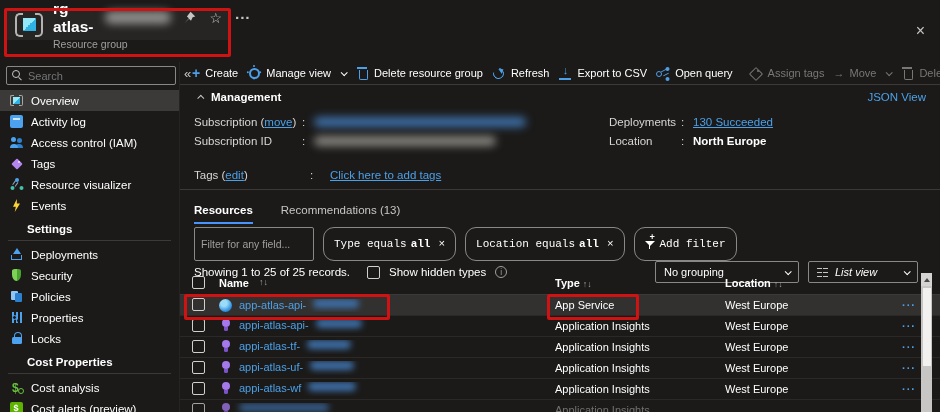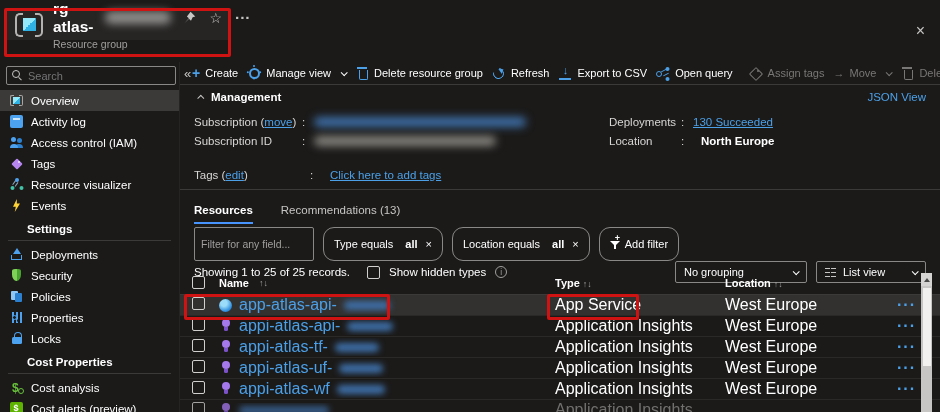--- a/index.html
+++ b/index.html
@@ -155,35 +155,35 @@
                 border-bottom:1px solid #3b3a39; }
   .ess-header { display:flex; align-items:center; gap:7px; font-weight:bold; font-size:11.5px;
                 margin-bottom:9px; cursor:pointer; }
   .ess-grid { position:relative; }
   .ess-row { display:flex; align-items:center; height:19px; }
   .ess-label { width:108px; color:#d8d6d4; flex:none; }
   .ess-colon { width:12px; flex:none; color:#d8d6d4; }
   .ess-right { position:absolute; left:415px; top:0; }
   .ess-right .ess-label { width:72px; }
   .json-view { position:absolute; right:14px; top:6px; color:#4ba0e8; cursor:pointer; }
-  .bold { font-weight:bold;margin-left:8px; }
+  .bold { font-weight:bold; }
 
   
   .tabs { display:flex; gap:28px; padding:14px 14px 0 14px; height:42px; align-items:flex-start; }
   .tab { padding-bottom:6px; cursor:pointer; color:#c8c6c4; }
   .tab.active { color:#fff; font-weight:bold; border-bottom:2px solid #4894fe; }
 
   
   .filter-row { display:flex; align-items:center; gap:9px; padding:0 14px; height:24px; }
   .filter-input { width:120px; height:20px; border:1px solid #8a8886; border-radius:2px;
                   background:#1b1a19; color:#fff; font-size:10.5px; font-family:inherit;
                   padding:16px 6px; outline:none; }
   .filter-input::placeholder { color:#a19f9d; }
   .pill { display:inline-flex; align-items:center; gap:4px; border:1px solid #8a8886; border-radius:11px;
-          height:21px; padding:16px 10px; font-size:11px; cursor:pointer; white-space:nowrap; }
+          height:21px; padding:16px 10px; font-size:11px; cursor:pointer; white-space:nowrap;font-family:Liberation Mono, monospace; }
   .pill .x { margin-left:4px; font-size:11px; color:#fff; }
   .ti-funnel { width:11px; height:12px; position:relative; flex:none; }
   .ti-funnel::before { content:""; position:absolute; left:0; top:3px; width:0; height:0;
                        border-left:5px solid transparent; border-right:5px solid transparent;
                        border-top:5px solid #fff; }
   .ti-funnel::after { content:""; position:absolute; left:4.4px; top:7px; width:1.6px; height:4px; background:#fff; }
   .ti-funnel .pl { position:absolute; left:5px; top:-5px; font-size:9px; font-weight:bold; color:#fff; }
 
   
   .records-row { display:flex; align-items:center; gap:9px; padding:0 14px; height:32px; }
@@ -197,27 +197,27 @@
      background:repeating-linear-gradient(#c8c6c4 0 1.4px, transparent 1.4px 3.8px); }
   .ic-listview::before { left:0; } .ic-listview::after { right:2px; }
   .spacer { flex:1; }
 
   
   .table { position:absolute; left:0; right:0; top:210px; bottom:0; overflow:hidden; }
   .thead { display:flex; align-items:center; height:23px; padding-left:12px; font-weight:bold;
            border-bottom:1px solid #3b3a39; font-size:11px; }
   .sort { font-size:9px; color:#a19f9d; font-weight:normal; margin-left:3px; }
   .cell-check { width:27px; flex:none; }
-  .cell-name { width:336px; flex:none; display:flex; align-items:center; gap:7px; overflow:hidden; }
+  .cell-name { width:336px; flex:none; display:flex; align-items:flex-start; gap:7px; overflow:hidden; }
   .cell-type { width:170px; flex:none; }
   .cell-loc { width:160px; flex:none; }
   .cell-actions { flex:1; text-align:right; padding-right:24px; color:#4ba0e8; font-weight:bold;
                   letter-spacing:1px; cursor:pointer; }
   .trow { display:flex; align-items:center; height:21px; padding-left:12px;
-          border-bottom:1px solid #2a2928; font-size:16px; }
+          border-bottom:1px solid #2a2928; font-size:11px; }
   .trow.hl { background:#323130; }
   .trow .name { color:#4ba0e8; cursor:pointer; white-space:nowrap; }
   .ic-app-service { width:13px; height:13px; border-radius:50%; flex:none;
      background:radial-gradient(circle at 38% 32%, #9bdcf8 0 26%, #2f8fe0 68%, #1460a8 100%); }
   .ic-app-insights { width:13px; height:14px; position:relative; flex:none; }
   .ic-app-insights::before { content:""; position:absolute; left:2.5px; top:0; width:8px; height:8px;
                              border-radius:50%; background:#a578ec; }
   .ic-app-insights::after { content:""; position:absolute; left:4.5px; top:8px; width:4px; height:4px;
                             background:#7b52c8; border-radius:0 0 1.5px 1.5px; }
   .vscroll { position:absolute; right:8px; top:211px; bottom:0; width:11px; background:#c8c6c4; }
@@ -438,25 +438,25 @@
       <span>Add filter</span>
     </span>
   </div>
 
   <div class="records-row">
     <span>Showing 1 to 25 of 25 records.</span>
     <span class="checkbox" style="margin-left:8px;"></span>
     <span>Show hidden types</span>
     <span class="info-circ">i</span>
     <span class="spacer"></span>
-    <span class="select" style="width:132px;">
+    <span class="select" style="width:144px;">
       <span>No grouping</span>
         <span class="chev"></span>
     </span>
-    <span class="select" style="width:110px;">
+    <span class="select" style="width:110px;margin-right:8px;font-style:italic;">
       <span style="display:inline-flex;align-items:center;gap:5px;">
           <span class="ic-listview"></span>
           <span>List view</span>
         </span>
       <span class="chev"></span>
     </span>
   </div>
 
   <div class="table">
     <div class="thead">

